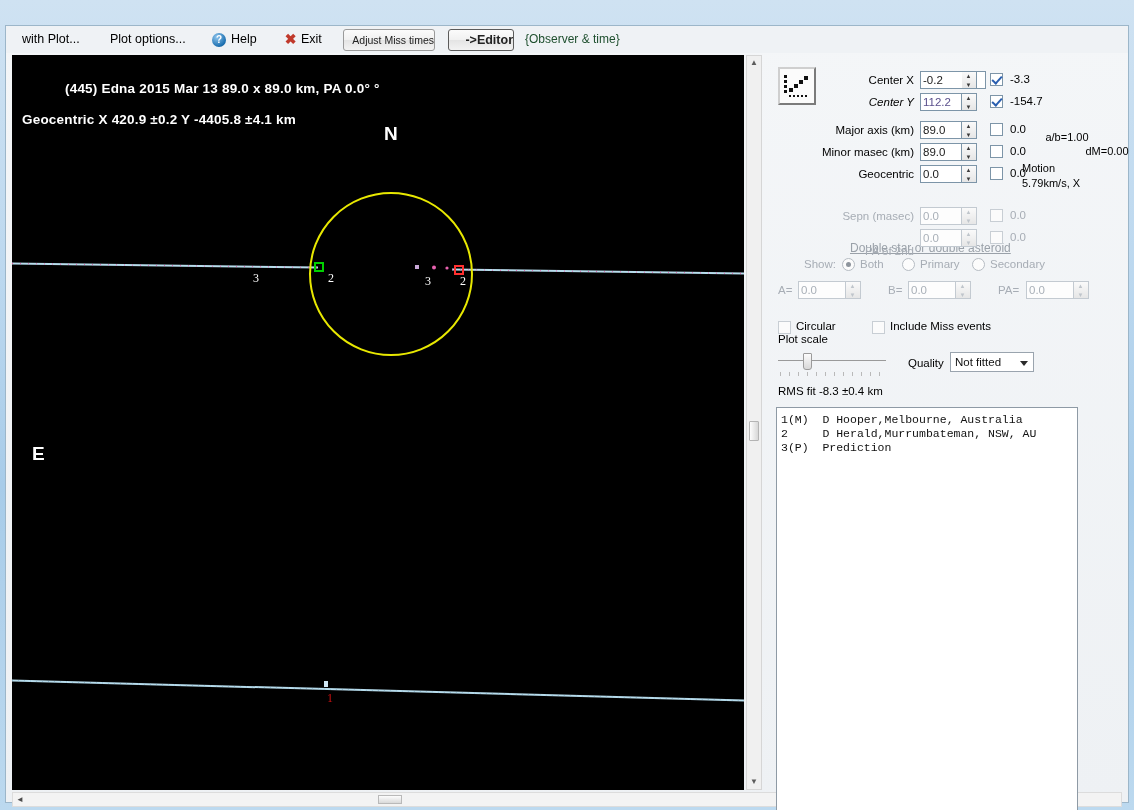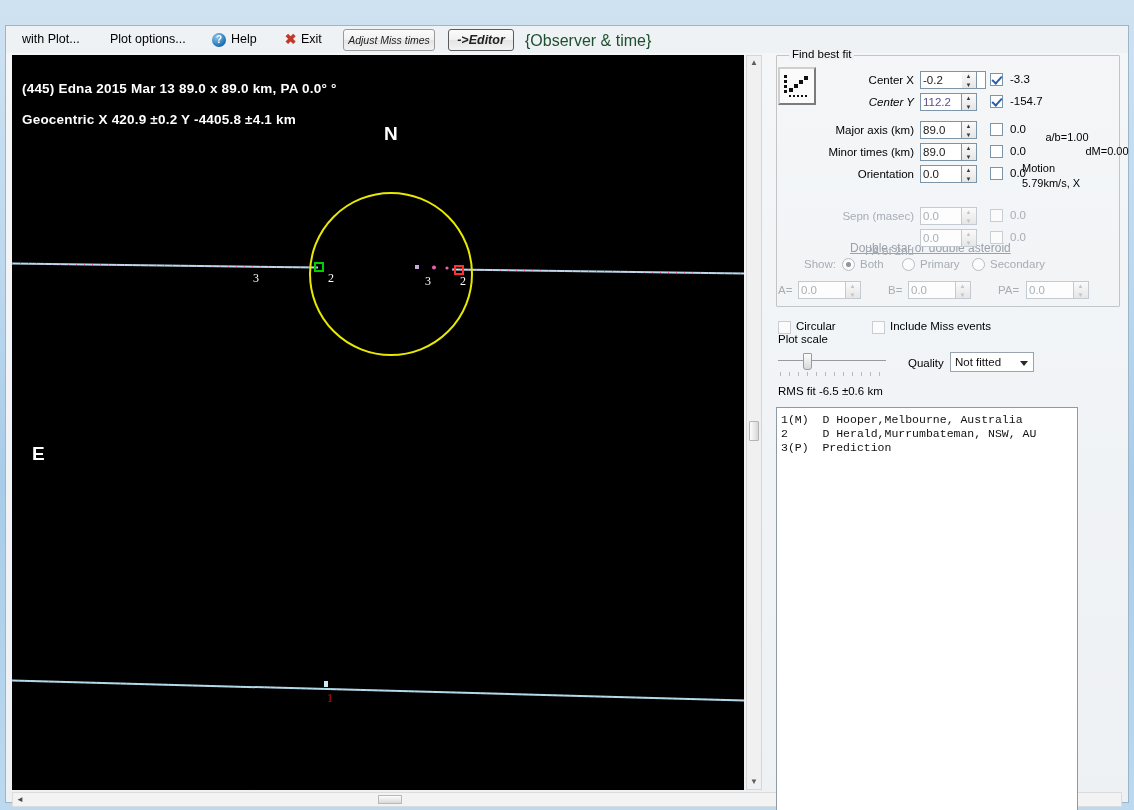--- a/index.html
+++ b/index.html
@@ -85,37 +85,37 @@
   }
   #exit-icon{
     position:absolute;left:278px;top:6px;width:13px;height:14px;
     color:#c0392b;font-size:14px;font-weight:bold;line-height:14px;text-align:center;
   }
   #tb-exit{left:295px;}
   .tb-btn{
     position:absolute;top:3px;height:22px;
     border:1px solid #9a9a9a;border-radius:3px;box-sizing:border-box;
     background:linear-gradient(to bottom,#fbfbfb 0%,#f1f1f1 48%,#e4e4e4 52%,#f3f3f3 100%);
-    font-size:11px;color:#222;text-align:center;line-height:20px;font-style:italic;
+    font-size:11px;color:#222;text-align:right;line-height:20px;
   }
   #tb-adjust{left:337px;width:92px;font-size:10.5px;}
   #tb-editor{left:442px;width:66px;font-weight:bold;font-size:12.5px;border-color:#5b5b5b;}
-  #tb-observer{left:519px;top:6px;font-size:16px;color:#1e4f2e;}
+  #tb-observer{left:519px;top:6px;font-size:12px;color:#1e4f2e;}
 
   
   #plotwrap{
     position:absolute;left:6px;top:29px;width:732px;height:735px;
     background:#000;overflow:hidden;
   }
   #plot-svg{position:absolute;left:0;top:0;}
   .plot-head{
     position:absolute;left:10px;color:#fff;font-weight:bold;font-size:13.5px;
     letter-spacing:.2px;white-space:nowrap;
   }
-  #plot-head1{top:26px;}
+  #plot-head1{top:26px;margin-left:43px;}
   #plot-head2{top:44px;margin-top:13px;}
   #lbl-N{position:absolute;left:372px;top:68px;color:#fff;font-weight:bold;font-size:19px;}
   #lbl-E{position:absolute;left:20px;top:388px;color:#fff;font-weight:bold;font-size:19px;}
   .chordlabel{position:absolute;font-size:12px;font-family:"Liberation Serif",serif;}
 
   
   #vscroll{
     position:absolute;left:740px;top:29px;width:16px;height:735px;
     background:#f0f0f0;border:1px solid #d6d6d6;box-sizing:border-box;
   }
@@ -318,23 +318,20 @@
       <div class="sb-arrow" id="vs-down">▼</div>
     </div>
 
     <div id="hscroll">
       <div id="hs-left">◄</div>
       <div id="hs-thumb"></div>
     </div>
 
     <div id="rightpanel">
 
-      <fieldset id="fit-group">
-        <div id="fit-legend">Find best fit</div>
-      </fieldset>
 
       <div id="fit-icon">
         <svg width="34" height="34" viewBox="0 0 34 34">
           <rect x="0" y="0" width="34" height="34" fill="#fbfbfb"></rect>
           <g fill="#101010">
             <rect x="4" y="6" width="3" height="3"></rect>
             <rect x="4" y="11" width="3" height="3"></rect>
             <rect x="4" y="16" width="3" height="3"></rect>
             <rect x="4" y="21" width="3" height="3"></rect>
             <rect x="9" y="19" width="4" height="4"></rect>
@@ -368,29 +365,29 @@
           <div class="cb checked" style="left: 220px; top: 40px;"></div>
           <div class="cbval" style="left: 240px; top: 40px;">-154.7</div>
           <div class="lbl" style="left: 48px; top: 69px; width: 96px;">Major axis (km)</div>
           <div class="numbox" style="left: 150px; top: 66px; width: 42px;">89.0</div>
           <div class="spin" style="left: 192px; top: 66px;">
             <div class="up">▲</div>
             <div class="dn">▼</div>
           </div>
           <div class="cb" style="left: 220px; top: 68px;"></div>
           <div class="cbval" style="left: 240px; top: 68px;">0.0</div>
-          <div class="lbl" style="left: 48px; top: 91px; width: 96px;">Minor times (km)</div>
+          <div class="lbl" style="left: 48px; top: 91px; width: 96px;">Minor masec (km)</div>
           <div class="numbox" style="left: 150px; top: 88px; width: 42px;">89.0</div>
           <div class="spin" style="left: 192px; top: 88px;">
             <div class="up">▲</div>
             <div class="dn">▼</div>
           </div>
           <div class="cb" style="left: 220px; top: 90px;"></div>
           <div class="cbval" style="left: 240px; top: 90px;">0.0</div>
-          <div class="lbl" style="left: 48px; top: 113px; width: 96px;">Orientation</div>
+          <div class="lbl" style="left: 48px; top: 113px; width: 96px;">Geocentric</div>
           <div class="numbox" style="left: 150px; top: 110px; width: 42px;">0.0</div>
           <div class="spin" style="left: 192px; top: 110px;">
             <div class="up">▲</div>
             <div class="dn">▼</div>
           </div>
           <div class="cb" style="left: 220px; top: 112px;"></div>
           <div class="cbval" style="left: 240px; top: 112px;">0.0</div>
         </div>
 
       <div class="sideinfo" style="left:254px;top:76px;width:86px;">a/b=1.00</div>
@@ -472,21 +469,21 @@
             <span style="left: 101px;"></span>
           </div>
       </div>
 
       <div id="quality-label">Quality</div>
       <div id="quality-select">
         <span>Not fitted</span>
         <span id="quality-arrow"></span>
       </div>
 
-      <div id="rms-text">RMS fit -6.5 ±0.6 km</div>
+      <div id="rms-text">RMS fit -8.3 ±0.4 km</div>
 
       <div id="obs-box">
         <div id="obs-list">1(M)  D Hooper,Melbourne, Australia
 2     D Herald,Murrumbateman, NSW, AU
 3(P)  Prediction</div>
       </div>
 
     </div>
   </div>
 </div>

